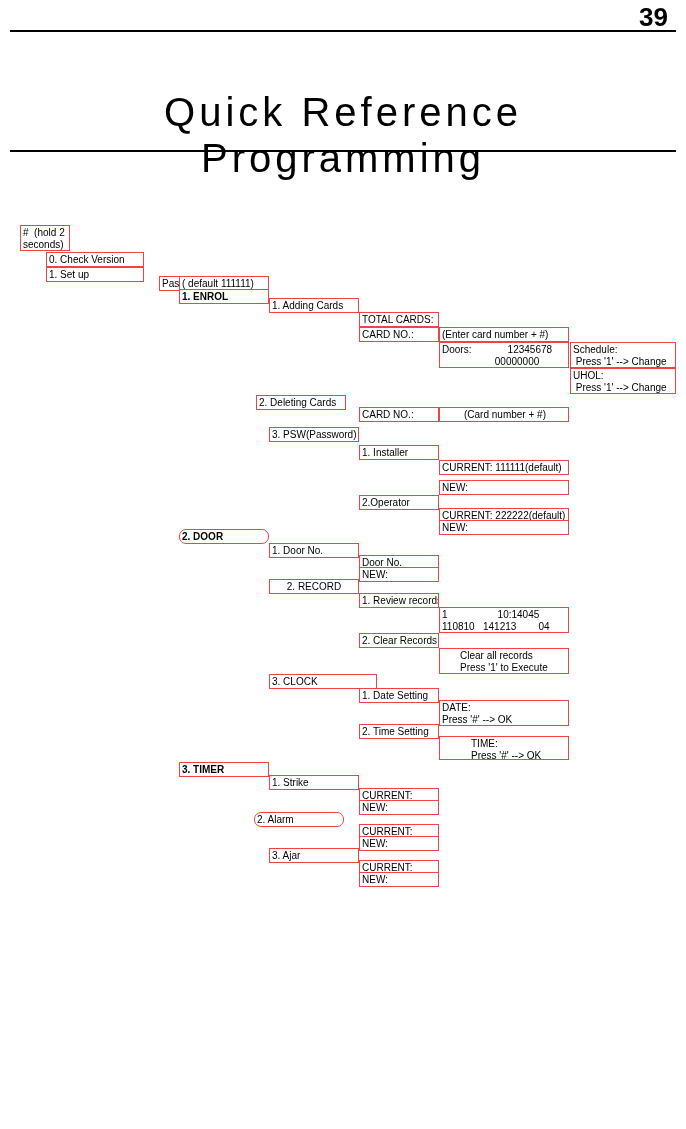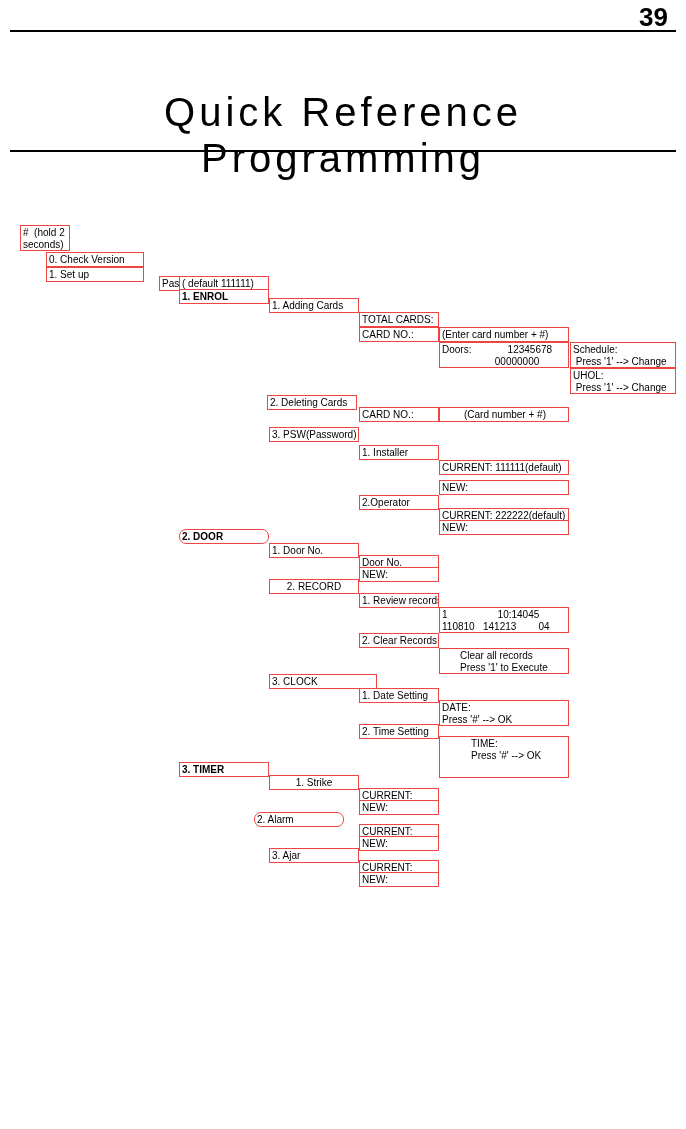--- a/index.html
+++ b/index.html
@@ -82,21 +82,21 @@
       <div class="cell" style="left: 269px; top: 298px; width: 90px; height: 15px;">1. Adding Cards</div>
       <div class="cell" style="left: 359px; top: 312px; width: 80px; height: 15px;">TOTAL CARDS:</div>
       <div class="cell" style="left: 359px; top: 327px; width: 80px; height: 15px;">CARD NO.:</div>
       <div class="cell" style="left: 439px; top: 327px; width: 130px; height: 15px;">(Enter card number + #)</div>
       <div class="cell" style="left: 439px; top: 342px; width: 130px; height: 26px;">Doors:             12345678
                    00000000</div>
       <div class="cell" style="left: 570px; top: 342px; width: 106px; height: 26px;">Schedule:
  Press '1' --&gt; Change</div>
       <div class="cell" style="left: 570px; top: 368px; width: 106px; height: 26px;">UHOL:
  Press '1' --&gt; Change</div>
-      <div class="cell" style="left: 267px; top: 395px; width: 90px; height: 15px;">2. Deleting Cards</div>
+      <div class="cell" style="left: 256px; top: 395px; width: 90px; height: 15px;">2. Deleting Cards</div>
       <div class="cell" style="left: 359px; top: 407px; width: 80px; height: 15px;">CARD NO.:</div>
       <div class="cell" style="left: 439px; top: 407px; width: 130px; height: 15px; padding-left: 24px;">(Card number + #)</div>
       <div class="cell" style="left: 269px; top: 427px; width: 90px; height: 15px;">3. PSW(Password)</div>
       <div class="cell" style="left: 359px; top: 445px; width: 80px; height: 15px;">1. Installer</div>
       <div class="cell" style="left: 439px; top: 460px; width: 130px; height: 15px;">CURRENT: 111111(default)</div>
       <div class="cell" style="left: 439px; top: 480px; width: 130px; height: 15px;">NEW:</div>
       <div class="cell" style="left: 359px; top: 495px; width: 80px; height: 15px;">2.Operator</div>
       <div class="cell" style="left: 439px; top: 508px; width: 130px; height: 15px;">CURRENT: 222222(default)</div>
       <div class="cell" style="left: 439px; top: 520px; width: 130px; height: 15px;">NEW:</div>
       <div class="cell bold" style="left: 179px; top: 529px; width: 90px; height: 15px; border-radius: 7px;">2. DOOR</div>
@@ -108,24 +108,24 @@
       <div class="cell" style="left: 439px; top: 607px; width: 130px; height: 26px;">1                  10:14045
 110810   141213        04</div>
       <div class="cell" style="left: 359px; top: 633px; width: 80px; height: 15px;">2. Clear Records</div>
       <div class="cell" style="left: 439px; top: 648px; width: 130px; height: 26px; padding-left: 20px;">Clear all records
 Press '1' to Execute</div>
       <div class="cell" style="left: 269px; top: 674px; width: 108px; height: 15px;">3. CLOCK</div>
       <div class="cell" style="left: 359px; top: 688px; width: 80px; height: 15px;">1. Date Setting</div>
       <div class="cell" style="left: 439px; top: 700px; width: 130px; height: 26px;">DATE:
 Press '#' --&gt; OK</div>
       <div class="cell" style="left: 359px; top: 724px; width: 80px; height: 15px;">2. Time Setting</div>
-      <div class="cell" style="left: 439px; top: 736px; width: 130px; height: 42px; padding-left: 31px;">TIME:
+      <div class="cell" style="left: 439px; top: 736px; width: 130px; height: 24px; padding-left: 31px;">TIME:
 Press '#' --&gt; OK</div>
       <div class="cell bold" style="left: 179px; top: 762px; width: 90px; height: 15px;">3. TIMER</div>
-      <div class="cell" style="left: 269px; top: 775px; width: 90px; height: 15px; text-align: center;">1. Strike</div>
+      <div class="cell" style="left: 269px; top: 775px; width: 90px; height: 15px;">1. Strike</div>
       <div class="cell" style="left: 359px; top: 788px; width: 80px; height: 15px;">CURRENT:</div>
       <div class="cell" style="left: 359px; top: 800px; width: 80px; height: 15px;">NEW:</div>
       <div class="cell" style="left: 254px; top: 812px; width: 90px; height: 15px; border-radius: 7px;">2. Alarm</div>
       <div class="cell" style="left: 359px; top: 824px; width: 80px; height: 15px;">CURRENT:</div>
       <div class="cell" style="left: 359px; top: 836px; width: 80px; height: 15px;">NEW:</div>
       <div class="cell" style="left: 269px; top: 848px; width: 90px; height: 15px;">3. Ajar</div>
       <div class="cell" style="left: 359px; top: 860px; width: 80px; height: 15px;">CURRENT:</div>
       <div class="cell" style="left: 359px; top: 872px; width: 80px; height: 15px;">NEW:</div>
     </div>
 </div>

